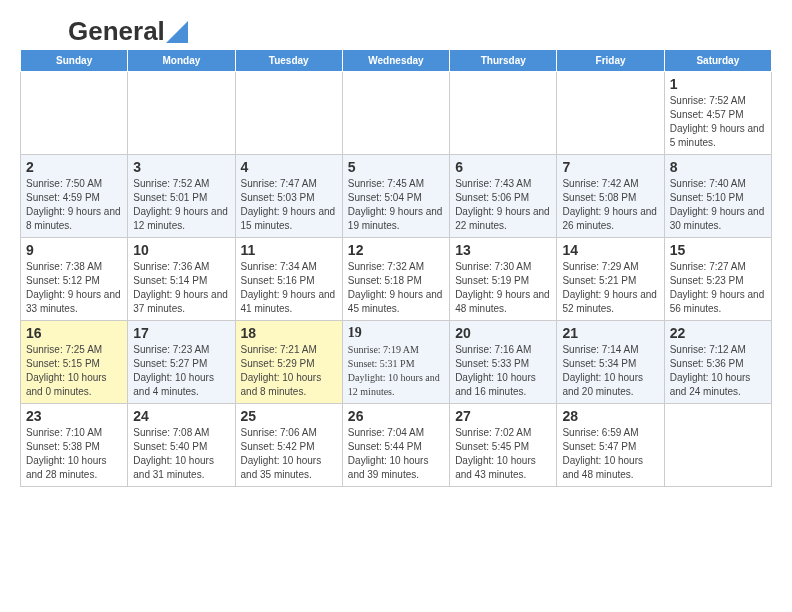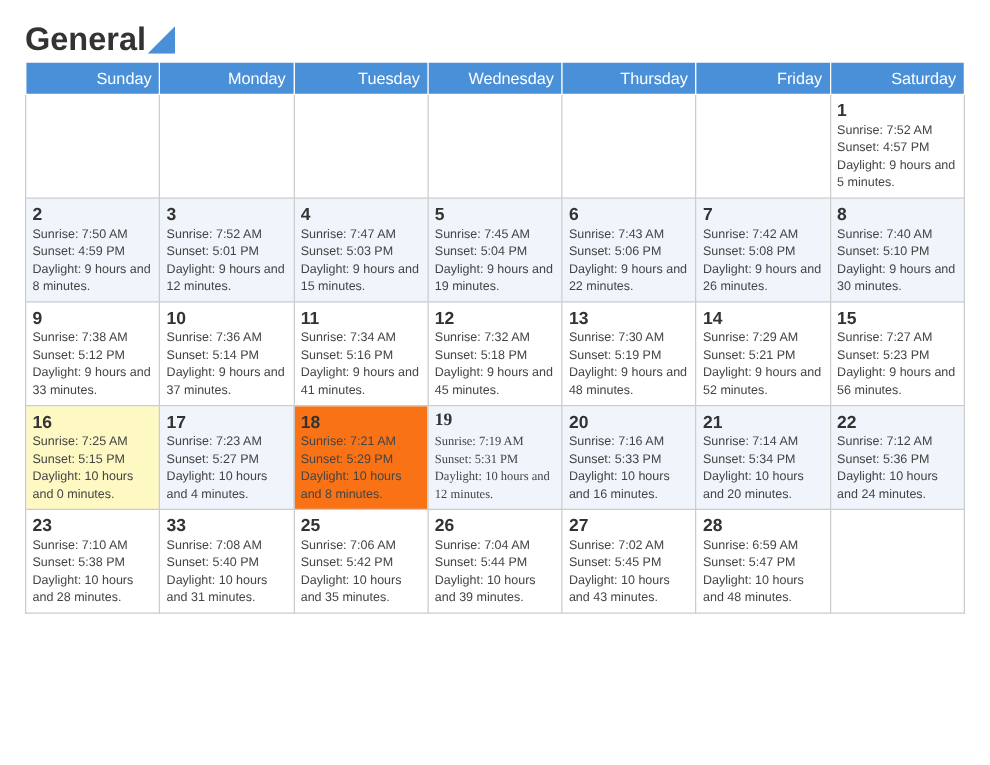--- a/index.html
+++ b/index.html
@@ -1,24 +1,24 @@
 <!DOCTYPE html>
 <html><head>
   <meta charset="utf-8">
   <style>
     * { box-sizing: border-box; margin: 0; padding: 0; }
     body { font-family: Arial, sans-serif; background: #fff; width: 792px; min-height: 612px; }
     .page { width: 792px; padding: 16px 20px; }
-    .header-top { display: flex; align-items: flex-start; justify-content: space-between; margin-bottom: 4px; }
+    .header-top { display: flex; align-items: flex-start; justify-content: space-between; margin-bottom: 4px; margin-left: 48px; }
     .logo { display: flex; flex-direction: column; align-items: flex-start; }
     .title-block { text-align: right; }
     .cal-title { font-size: 38px; font-weight: normal; color: #333; line-height: 1.1; }
     .cal-subtitle { font-size: 16px; color: #555; }
     .calendar { width: 100%; border-collapse: collapse; margin-top: 6px; }
-    .calendar th { background: #4a90d9; color: #fff; text-align: right; padding: 5px 6px; font-size: 13px; font-weight: normal; border: 1px solid #fff; }
+    .calendar th { background: #4a90d9; color: #fff; text-align: center; padding: 5px 6px; font-size: 10px; font-weight: bold; border: 1px solid #fff; }
     .calendar td { vertical-align: top; border: 1px solid #ccc; padding: 4px 5px; width: calc(100%/7); min-height: 80px; background: #fff; }
     .calendar tr:nth-child(even) td { background: #f5f8fc; }
     .day-num { font-size: 14px; font-weight: bold; color: #333; display: block; margin-bottom: 2px; }
     .day-info { font-size: 10px; color: #444; line-height: 1.4; }
     .empty { background: #fff !important; }
   </style>
 </head>
 <body>
 
 <div class="page">
@@ -160,21 +160,21 @@
             <div class="day-info">Sunrise: 7:25 AM
 Sunset: 5:15 PM
 Daylight: 10 hours and 0 minutes.</div>
           </td>
           <td style="background: rgb(240, 245, 251);">
             <span class="day-num">17</span>
             <div class="day-info">Sunrise: 7:23 AM
 Sunset: 5:27 PM
 Daylight: 10 hours and 4 minutes.</div>
           </td>
-          <td style="background: #f97316;">
+          <td style="background: #fef9c3;">
             <span class="day-num">18</span>
             <div class="day-info">Sunrise: 7:21 AM
 Sunset: 5:29 PM
 Daylight: 10 hours and 8 minutes.</div>
           </td>
           <td style="background: rgb(240, 245, 251); font-family: Liberation Serif, serif;">
             <span class="day-num">19</span>
             <div class="day-info">Sunrise: 7:19 AM
 Sunset: 5:31 PM
 Daylight: 10 hours and 12 minutes.</div>
@@ -199,21 +199,21 @@
           </td>
         </tr>
         <tr>
           <td>
             <span class="day-num">23</span>
             <div class="day-info">Sunrise: 7:10 AM
 Sunset: 5:38 PM
 Daylight: 10 hours and 28 minutes.</div>
           </td>
           <td>
-            <span class="day-num">33</span>
+            <span class="day-num">24</span>
             <div class="day-info">Sunrise: 7:08 AM
 Sunset: 5:40 PM
 Daylight: 10 hours and 31 minutes.</div>
           </td>
           <td>
             <span class="day-num">25</span>
             <div class="day-info">Sunrise: 7:06 AM
 Sunset: 5:42 PM
 Daylight: 10 hours and 35 minutes.</div>
           </td>

